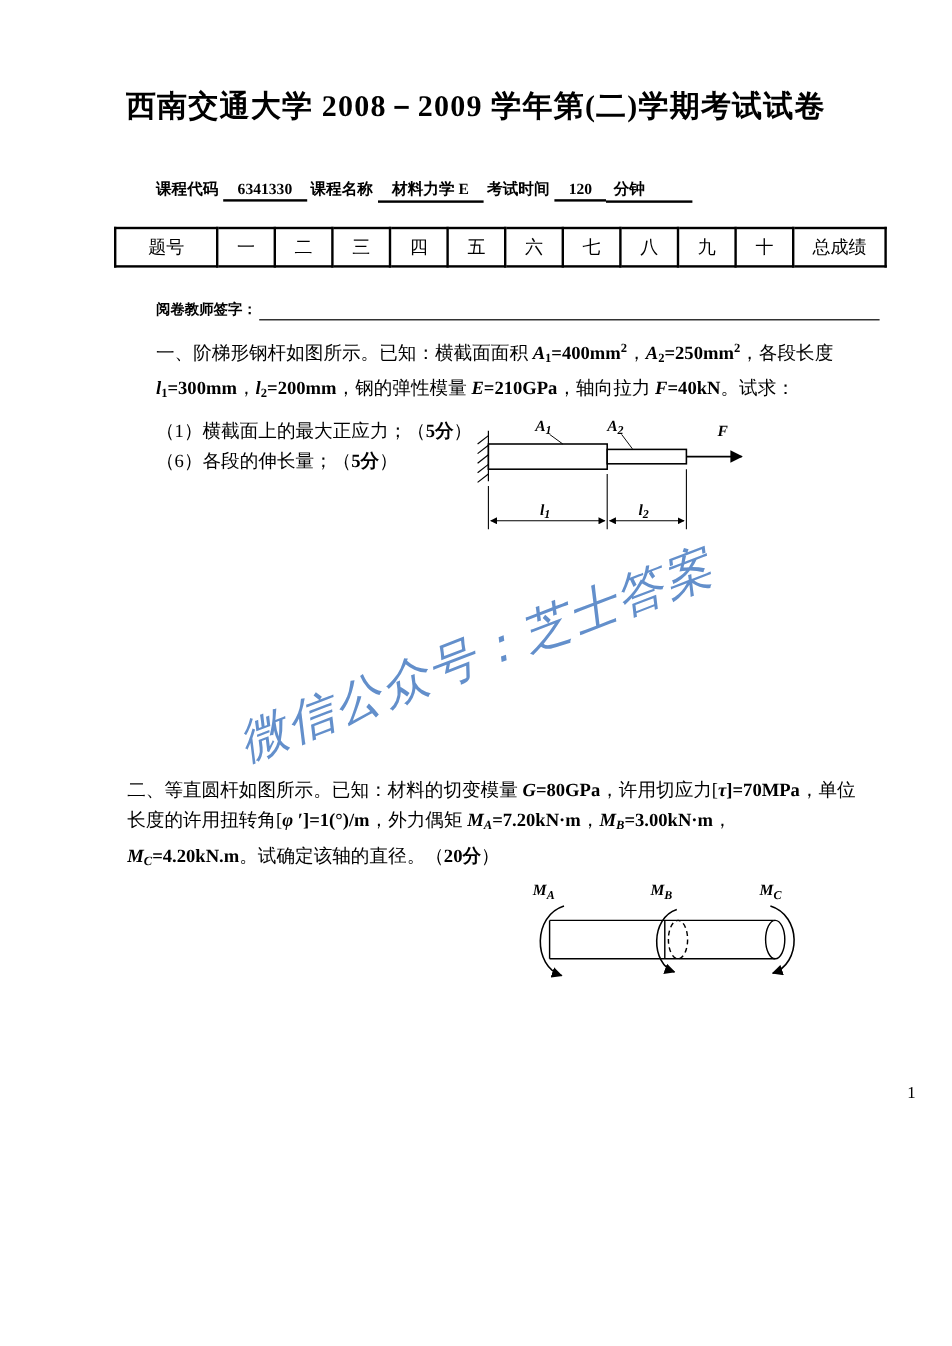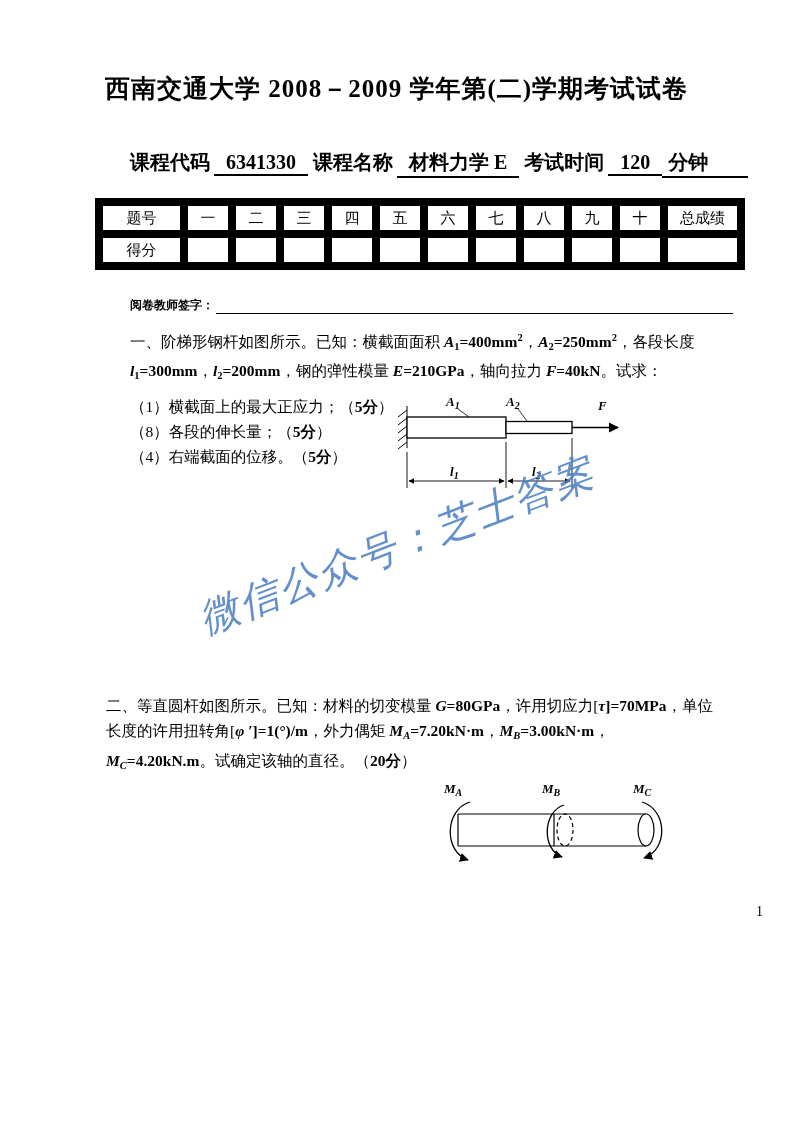--- a/index.html
+++ b/index.html
@@ -2,27 +2,27 @@
 <html><head>
 <meta charset="utf-8">
 <style>
   * { margin:0; padding:0; box-sizing:border-box; }
   html,body { background:#ffffff; }
   body { font-family:"Liberation Serif","DejaVu Serif",serif; color:#000; }
   .page { position:relative; width:793px; height:986px; background:#fff; overflow:hidden; }
 
   .title { margin-top:72px; text-align:center; font-size:25px; font-weight:bold; letter-spacing:1px; }
 
-  .course-line { margin:44px 56px 0 130px; font-size:20px; font-weight:bold; white-space:nowrap; }
+  .course-line { margin:44px 56px 0 130px; font-size:13px; font-weight:bold; white-space:nowrap; }
   .course-line .lbl { margin-right:4px; }
   .uval { display:inline-block; border-bottom:2px solid #000; padding:0 12px; text-align:center; }
   .uval-tail { display:inline-block; border-bottom:2px solid #000; padding:0 40px 0 6px; }
 
   table.score-table { margin:20px 0 0 95px; border-collapse:collapse; table-layout:fixed; }
-  table.score-table td { border:8px solid #000000; text-align:center; vertical-align:middle; font-size:15px; height:32px; padding:0; }
+  table.score-table td { border:2px solid #000000; text-align:center; vertical-align:middle; font-size:15px; height:32px; padding:0; }
   .c-label { width:85px; }
   .c-num { width:48px; }
   .c-total { width:77px; font-size:14px;margin-left:28px; }
 
   .signature { display:flex; align-items:flex-end; margin:24px 60px 0 130px; font-size:12px; font-weight:bold; }
   .signature .sig-line { flex:1; border-bottom:1.5px solid #000; height:20px; margin-left:2px; }
 
   .q1 { margin:12px 50px 0 130px; width:612px; font-size:15.5px; line-height:24px; }
   .q1-row { display:flex; align-items:flex-start; margin-top:6px; }
   .q1-items { line-height:25px; }
@@ -73,49 +73,34 @@
       <td class="c-num">三</td>
       <td class="c-num">四</td>
       <td class="c-num">五</td>
       <td class="c-num">六</td>
       <td class="c-num">七</td>
       <td class="c-num">八</td>
       <td class="c-num">九</td>
       <td class="c-num">十</td>
       <td class="c-total">总成绩</td>
     </tr>
-    <tr>
-      <td class="c-label">得分</td>
-      <td class="c-num"></td>
-      <td class="c-num"></td>
-      <td class="c-num"></td>
-      <td class="c-num"></td>
-      <td class="c-num"></td>
-      <td class="c-num"></td>
-      <td class="c-num"></td>
-      <td class="c-num"></td>
-      <td class="c-num"></td>
-      <td class="c-num"></td>
-      <td class="c-total"></td>
-    </tr>
   </tbody>
     </table>
 
   <div class="signature">
     <span>阅卷教师签字：</span>
     <span class="sig-line"></span>
   </div>
 
   <div class="q1">
     <p><span>一、阶梯形钢杆如图所示。已知：横截面面积 </span><span class="v n">A</span><span class="sub n">1</span><span class="n">=400mm</span><span class="sup n">2</span><span>，</span><span class="v n">A</span><span class="sub n">2</span><span class="n">=250mm</span><span class="sup n">2</span><span>，各段长度 </span><span class="v n">l</span><span class="sub n">1</span><span class="n">=300mm</span><span>，</span><span class="v n">l</span><span class="sub n">2</span><span class="n">=200mm</span><span>，钢的弹性模量 </span><span class="v n">E</span><span class="n">=210GPa</span><span>，轴向拉力 </span><span class="v n">F</span><span class="n">=40kN</span><span>。试求：</span></p>
     <div class="q1-row">
       <div class="q1-items">
         <div><span>（1）横截面上的最大正应力；（</span><span class="n">5分</span><span>）</span></div>
-        <div><span>（8）各段的伸长量；（</span><span class="n">5分</span><span>）</span></div>
-        <div><span>（4）右端截面的位移。（</span><span class="n">5分</span><span>）</span></div>
+        <div><span>（6）各段的伸长量；（</span><span class="n">5分</span><span>）</span></div>
       </div>
       <svg class="fig1" width="235" height="105" viewBox="0 0 235 105">
         <defs>
           <marker id="arrF" viewBox="0 0 10 10" refX="9" refY="5" markerWidth="8" markerHeight="8" orient="auto-start-reverse">
               <path d="M0 0 L10 5 L0 10 z" fill="#000"></path>
             </marker>
           <marker id="arrD" viewBox="0 0 10 10" refX="9" refY="5" markerWidth="6.5" markerHeight="6.5" orient="auto-start-reverse">
               <path d="M0 0 L10 5 L0 10 z" fill="#000"></path>
             </marker>
         </defs>

